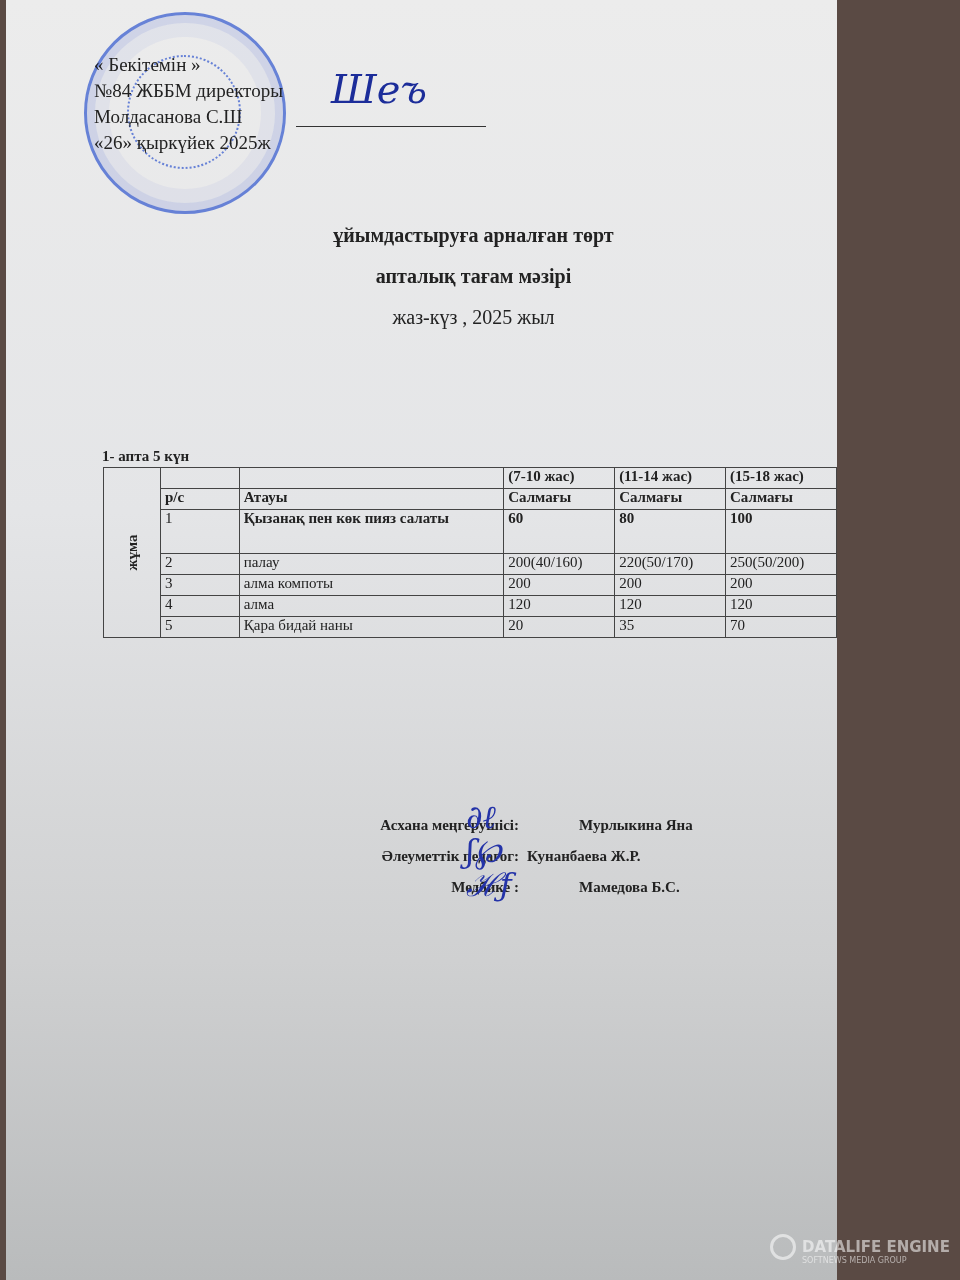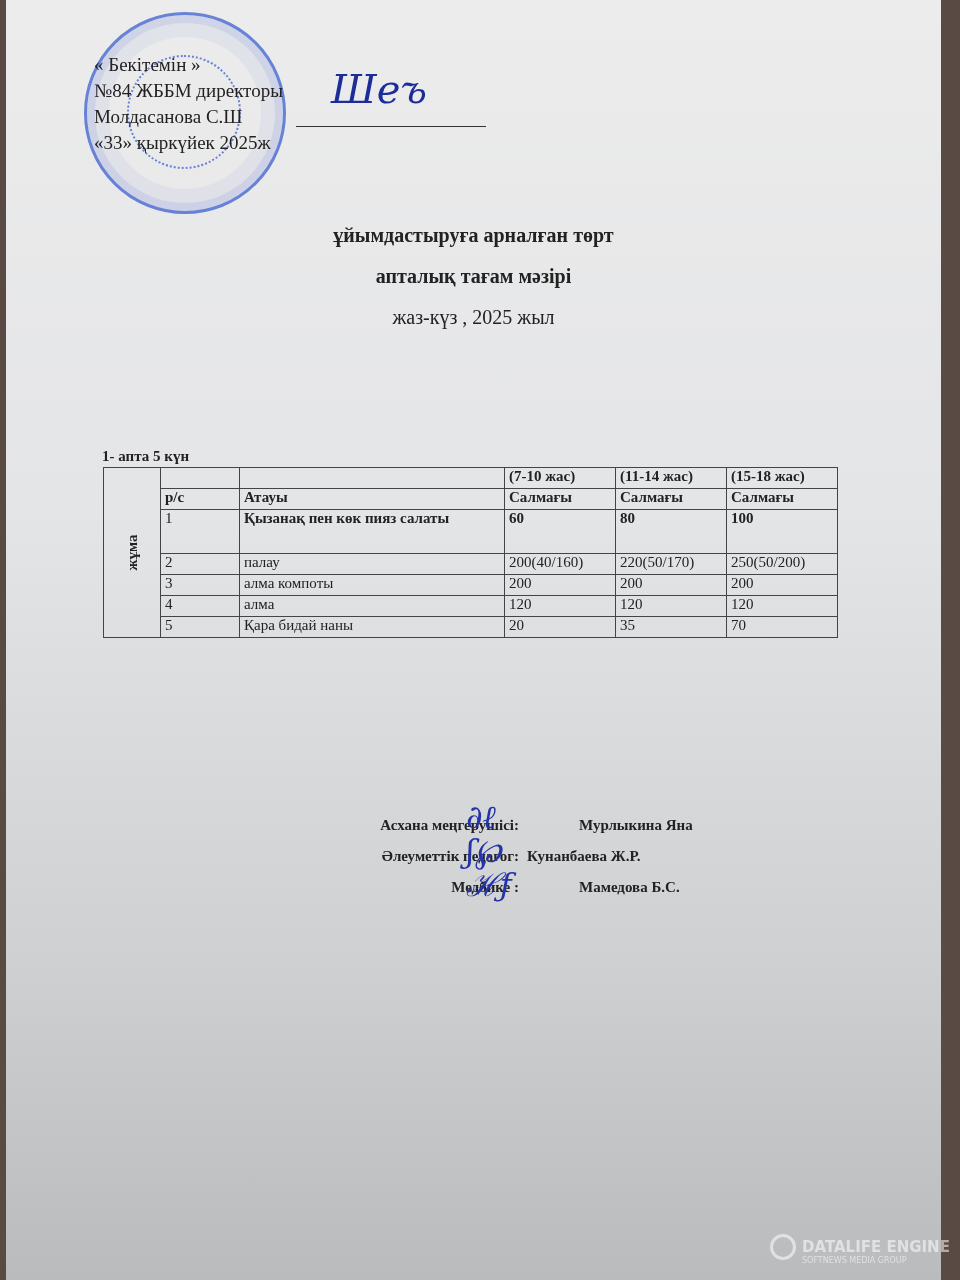--- a/index.html
+++ b/index.html
@@ -2,21 +2,21 @@
 <html><head>
   <meta charset="utf-8">
   <style>
     html, body { margin: 0; padding: 0; }
     body {
       width: 960px; height: 1280px; overflow: hidden; position: relative;
       background: #5a4a44;
       font-family: "Liberation Serif", serif;
     }
     .page {
-      position: absolute; left: 6px; top: 0; width: 935px; height: 1280px;
+      position: absolute; left: 6px; top: 0; width: 831px; height: 1280px;
       background: linear-gradient(180deg, #ececec 0%, #e4e5e7 40%, #cfd0d1 75%, #b9bbbc 100%);
     }
     .stamp {
       position: absolute; left: 78px; top: 12px; width: 196px; height: 196px;
       border-radius: 50%; border: 3px solid #3b5fd0;
       box-shadow: inset 0 0 0 8px rgba(59,95,208,0.15), inset 0 0 0 22px rgba(59,95,208,0.08);
       opacity: 0.75;
     }
     .stamp-inner {
       position: absolute; left: 40px; top: 40px; width: 110px; height: 110px;
@@ -69,21 +69,21 @@
 <body>
 
 <div class="page">
   <div class="stamp">
       <div class="stamp-inner"></div>
     </div>
   <div class="approve">
     <div>« Бекітемін »</div>
     <div>№84  ЖББМ  директоры</div>
     <div>Молдасанова С.Ш</div>
-    <div>«33» қыркүйек  2025ж</div>
+    <div>«26» қыркүйек  2025ж</div>
   </div>
   <div class="sig">Шеъ</div>
   <div class="sig-line"></div>
 
   <div class="title">
     <div>ұйымдастыруға арналған төрт</div>
     <div>апталық тағам мәзірі</div>
     <div class="subtitle">жаз-күз , 2025 жыл</div>
   </div>
 

